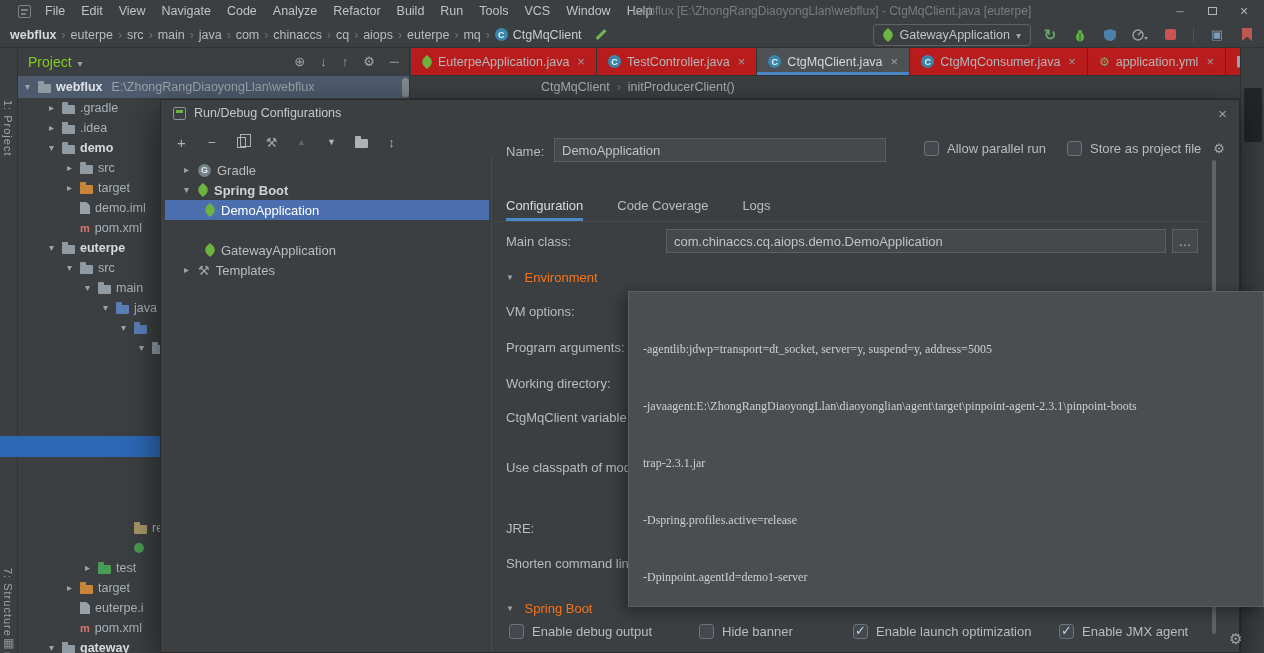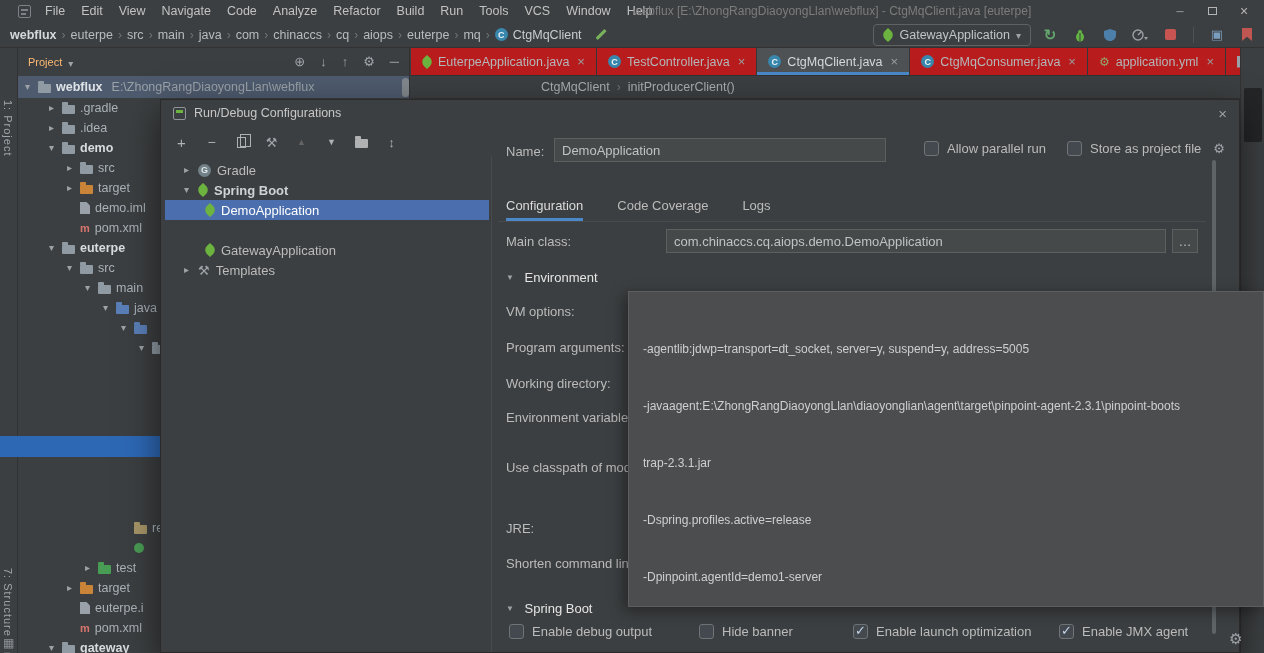--- a/index.html
+++ b/index.html
@@ -69,21 +69,21 @@
 
   
   #stripe-left{position:absolute;left:0;top:48px;width:18px;height:605px;background:#3c3f41;border-right:1px solid #323232}
   .vlabel{position:absolute;left:2px;writing-mode:vertical-rl;font-size:11px;color:#9fa6aa;letter-spacing:1px;white-space:nowrap}
   .corner-icon{position:absolute;left:3px;top:636px;color:#8a9094;font-size:12px}
   .corner-icon::before{content:"▦"}
 
   
   #project-panel{position:absolute;left:18px;top:48px;width:392px;height:605px;background:#3c3f41;border-right:1px solid #323232}
   #project-header{position:absolute;left:0;top:0;width:100%;height:28px;display:flex;align-items:center;padding:0 10px;gap:6px}
-  #project-header .title{font-size:11px;color:#fdba74}
+  #project-header .title{font-size:14px;color:#84cc16}
   .ph-arrow::before{content:"▾";font-size:10px;color:#9da2a6}
   .ph-icons{margin-left:auto;display:flex;gap:15px;color:#9fa6aa;font-size:13px}
   .phi{line-height:28px}
   .g-locate::before{content:"⊕"} .g-down::before{content:"↓"} .g-up::before{content:"↑"}
   .g-gear::before{content:"⚙"} .g-hide::before{content:"─"}
   #project-root{position:absolute;left:0;top:28px;width:100%;height:22px;background:#4e5b6e;display:flex;
                 align-items:center;gap:5px;padding-left:4px;font-size:12.5px;white-space:nowrap;overflow:hidden}
   .root-name{font-weight:bold;color:#dfe3e6}
   .root-path{color:#9aa2a8;margin-left:4px}
   .pscroll{position:absolute;left:384px;top:30px;width:7px;height:19px;background:#8c9193;border-radius:4px;opacity:.85}
@@ -122,40 +122,40 @@
   .g-sort::before{content:"↕";font-size:13px}
   .dlg-div{position:absolute;left:330px;top:56px;bottom:0;width:1px;background:#474a4c}
   .dlg-tree{position:absolute;left:4px;top:56px;width:326px;bottom:0;font-size:13px}
   .drow{position:absolute;left:0;right:2px;height:20px;display:flex;align-items:center;gap:6px;
         padding-left:16px;color:#bcbcbc;white-space:nowrap}
   .drow.child{padding-left:40px}
   .drow.sel{background:#4b6eaf;color:#ffffff}
   .dlg-scroll{position:absolute;left:1051px;top:60px;width:4px;height:474px;background:#5f6467;border-radius:2px}
 
   .flabel{position:absolute;font-size:13px;color:#bbb;white-space:nowrap}
-  .fsect{position:absolute;font-size:13px;color:#e5e5e5;white-space:nowrap}
+  .fsect{position:absolute;font-size:13px;color:#f97316;white-space:nowrap}
   .fsect::before{content:"▼";font-size:8px;color:#9da2a6;margin-right:7px;vertical-align:2px}
   .tfield{position:absolute;background:#45494a;border:1px solid #5e6060;height:24px;color:#bfc3c5;
           display:flex;align-items:center;padding:0 7px;font-size:13px;white-space:nowrap;overflow:hidden}
   .dots-btn{position:absolute;width:26px;height:24px;background:#45494a;border:1px solid #5e6060;color:#bbb;
             display:flex;align-items:center;justify-content:center;font-size:13px}
   .dtabs{position:absolute;left:345px;top:94px;height:27px;display:flex;gap:34px}
   .dtab{font-size:13px;color:#bbb;line-height:24px}
   .dtab.sel{color:#dadada;border-bottom:3px solid #4a88c7}
   .tabs-line{position:absolute;left:337px;top:121px;width:708px;height:1px;background:#4a4a4a}
   .cbrow{position:absolute;display:flex;align-items:center;gap:8px;font-size:13px;color:#bbb;white-space:nowrap}
   .cb{position:relative;width:15px;height:15px;background:#43494f;border:1px solid #6f7577;border-radius:3px;flex:none}
   .cb.on::before{content:"✓";position:absolute;left:1px;top:-2px;font-size:13px;color:#c3d6ea}
   .cb-gear{color:#9fa6aa;font-size:13px;margin-left:4px}
   .cb-gear::before{content:"⚙"}
 
   
   #vm-popup{position:absolute;left:628px;top:291px;width:636px;height:316px;background:#4b4d4f;
             border:1px solid #5c5e60;box-shadow:-4px 4px 14px rgba(0,0,0,.4);z-index:30;
-            padding:10px 14px;font-family:Liberation Sans, sans-serif;font-size:12px;line-height:19px;
+            padding:10px 14px;font-family:Liberation Serif, serif;font-size:12px;line-height:19px;
             color:#cdd0d1;white-space:pre;overflow:hidden}
 
   #corner-gear{position:absolute;left:1229px;top:630px;color:#9fa4a8;font-size:15px;z-index:40}
   #corner-gear::before{content:"⚙"}
 </style>
 </head>
 <body>
 
 <div id="screen">
 
@@ -508,21 +508,21 @@
       <span>com.chinaccs.cq.aiops.demo.DemoApplication</span>
     </div>
     <div class="dots-btn" style="left:1011px;top:129px">…</div>
 
     <div class="fsect" style="left:345px;top:170px">
       <span>Environment</span>
     </div>
     <div class="flabel" style="left:345px;top:204px">VM options:</div>
     <div class="flabel" style="left:345px;top:240px">Program arguments:</div>
     <div class="flabel" style="left:345px;top:276px">Working directory:</div>
-    <div class="flabel" style="left:345px;top:310px">Environment variable</div>
+    <div class="flabel" style="left:345px;top:310px">CtgMqClient variable</div>
     <div class="flabel" style="left:345px;top:360px">Use classpath of mod</div>
     <div class="flabel" style="left:345px;top:421px">JRE:</div>
     <div class="flabel" style="left:345px;top:456px">Shorten command lin</div>
 
     <div class="fsect" style="left:345px;top:501px">
       <span>Spring Boot</span>
     </div>
     <div class="cbrow" style="left:348px;top:524px">
       <span class="cb"></span>
       <span>Enable debug output</span>

